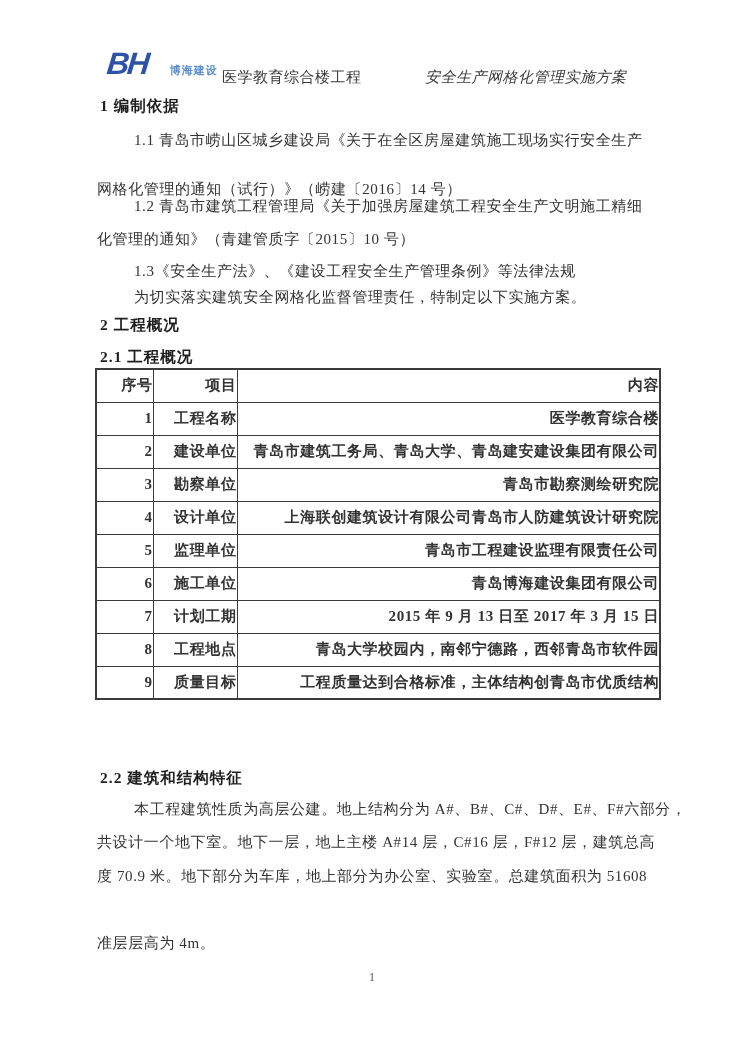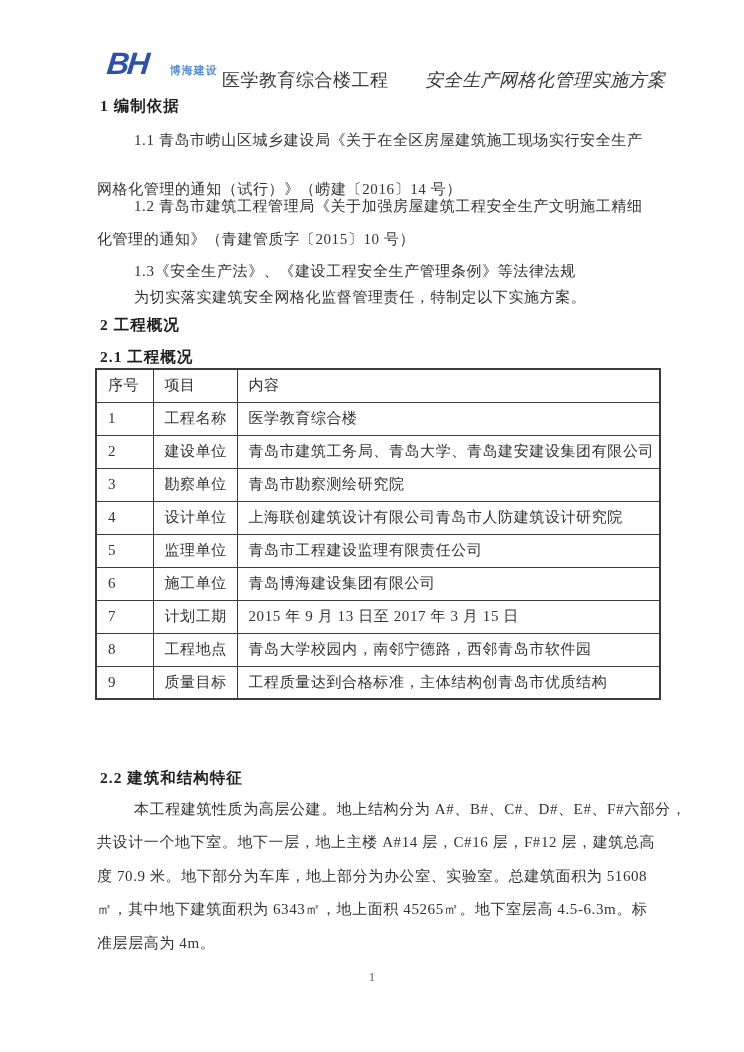--- a/index.html
+++ b/index.html
@@ -37,21 +37,21 @@
     font-weight: bold;
     color: #5b8fd0;
     margin-left: 22px;
     margin-bottom: 3px;
     letter-spacing: 1px;
   }
   .hdr-text {
     position: absolute;
     top: 68px;
     font-family: "Liberation Sans", "DejaVu Sans", sans-serif;
-    font-size: 18px;
+    font-size: 15px;
     color: #3a3a3a;
     letter-spacing: 0.5px;
     white-space: nowrap;
   }
   .hdr-project { left: 222px; }
   .hdr-doc { left: 425px; font-style: italic; }
   
   .hd {
     position: absolute;
     left: 100px;
@@ -79,23 +79,23 @@
     width: 566px;
     border-collapse: collapse;
     table-layout: fixed;
     font-size: 15px;
     color: #333333;
   }
   .info-table td, .info-table th {
     border: 1px solid #3c3c3c;
     height: 33px;
     padding: 0 0 0 11px;
-    text-align: left;
+    text-align: right;
     vertical-align: middle;
-    font-weight: normal;
+    font-weight: bold;
     letter-spacing: 0.6px;
     overflow: hidden;
     white-space: nowrap;
   }
   .info-table { border: 2px solid #3c3c3c; }
   .col-num { width: 57px; }
   .col-item { width: 84px; }
   
   .page-number {
     position: absolute;
@@ -199,18 +199,17 @@
           <td>工程质量达到合格标准，主体结构创青岛市优质结构</td>
         </tr>
 
       </tbody>
   </table>
 
   <div class="hd" style="top:768px">2.2 建筑和结构特征</div>
   <div class="bline indent" style="top:800px">本工程建筑性质为高层公建。地上结构分为 A#、B#、C#、D#、E#、F#六部分，</div>
   <div class="bline" style="top:833px">共设计一个地下室。地下一层，地上主楼 A#14 层，C#16 层，F#12 层，建筑总高</div>
   <div class="bline" style="top:867px">度 70.9 米。地下部分为车库，地上部分为办公室、实验室。总建筑面积为 51608</div>
-  <div class="bline" style="top:900px">㎡，其中地下建筑面积为 6343㎡，地上面积 45265㎡。地下室层高 4.5-6.3m。标</div>
   <div class="bline" style="top:934px">准层层高为 4m。</div>
 
   <div class="page-number">1</div>
 
 </div>
 
 </body></html>

